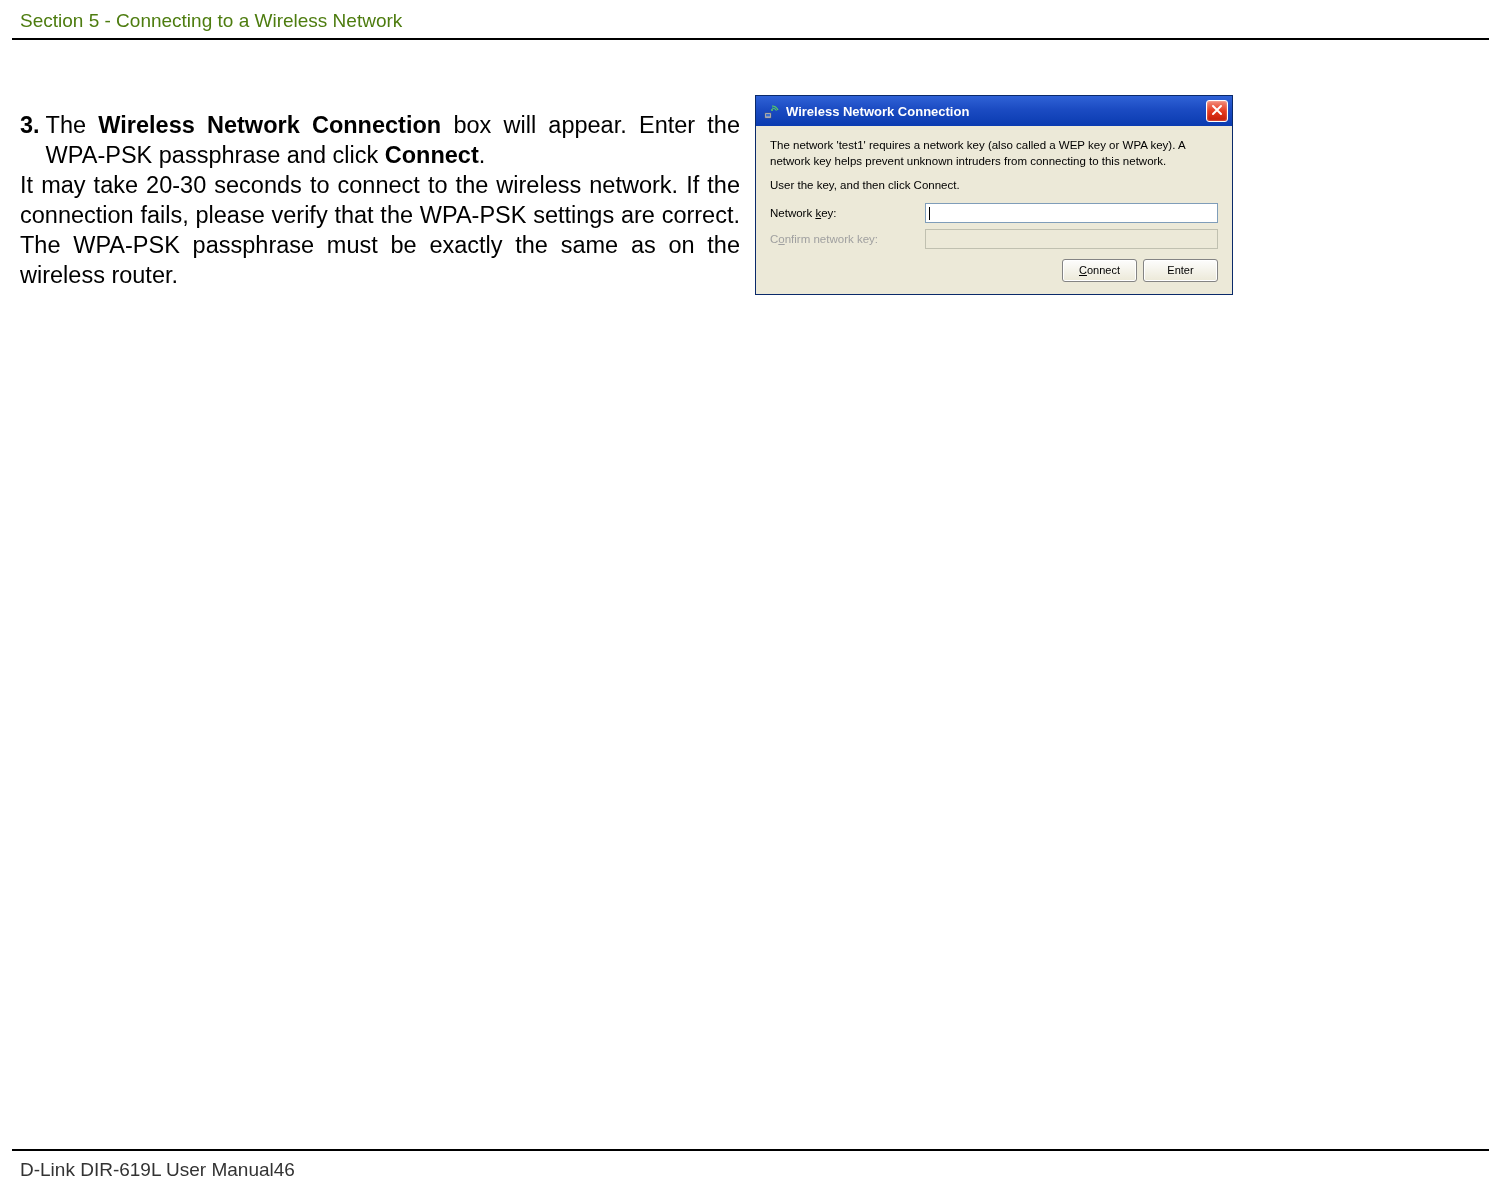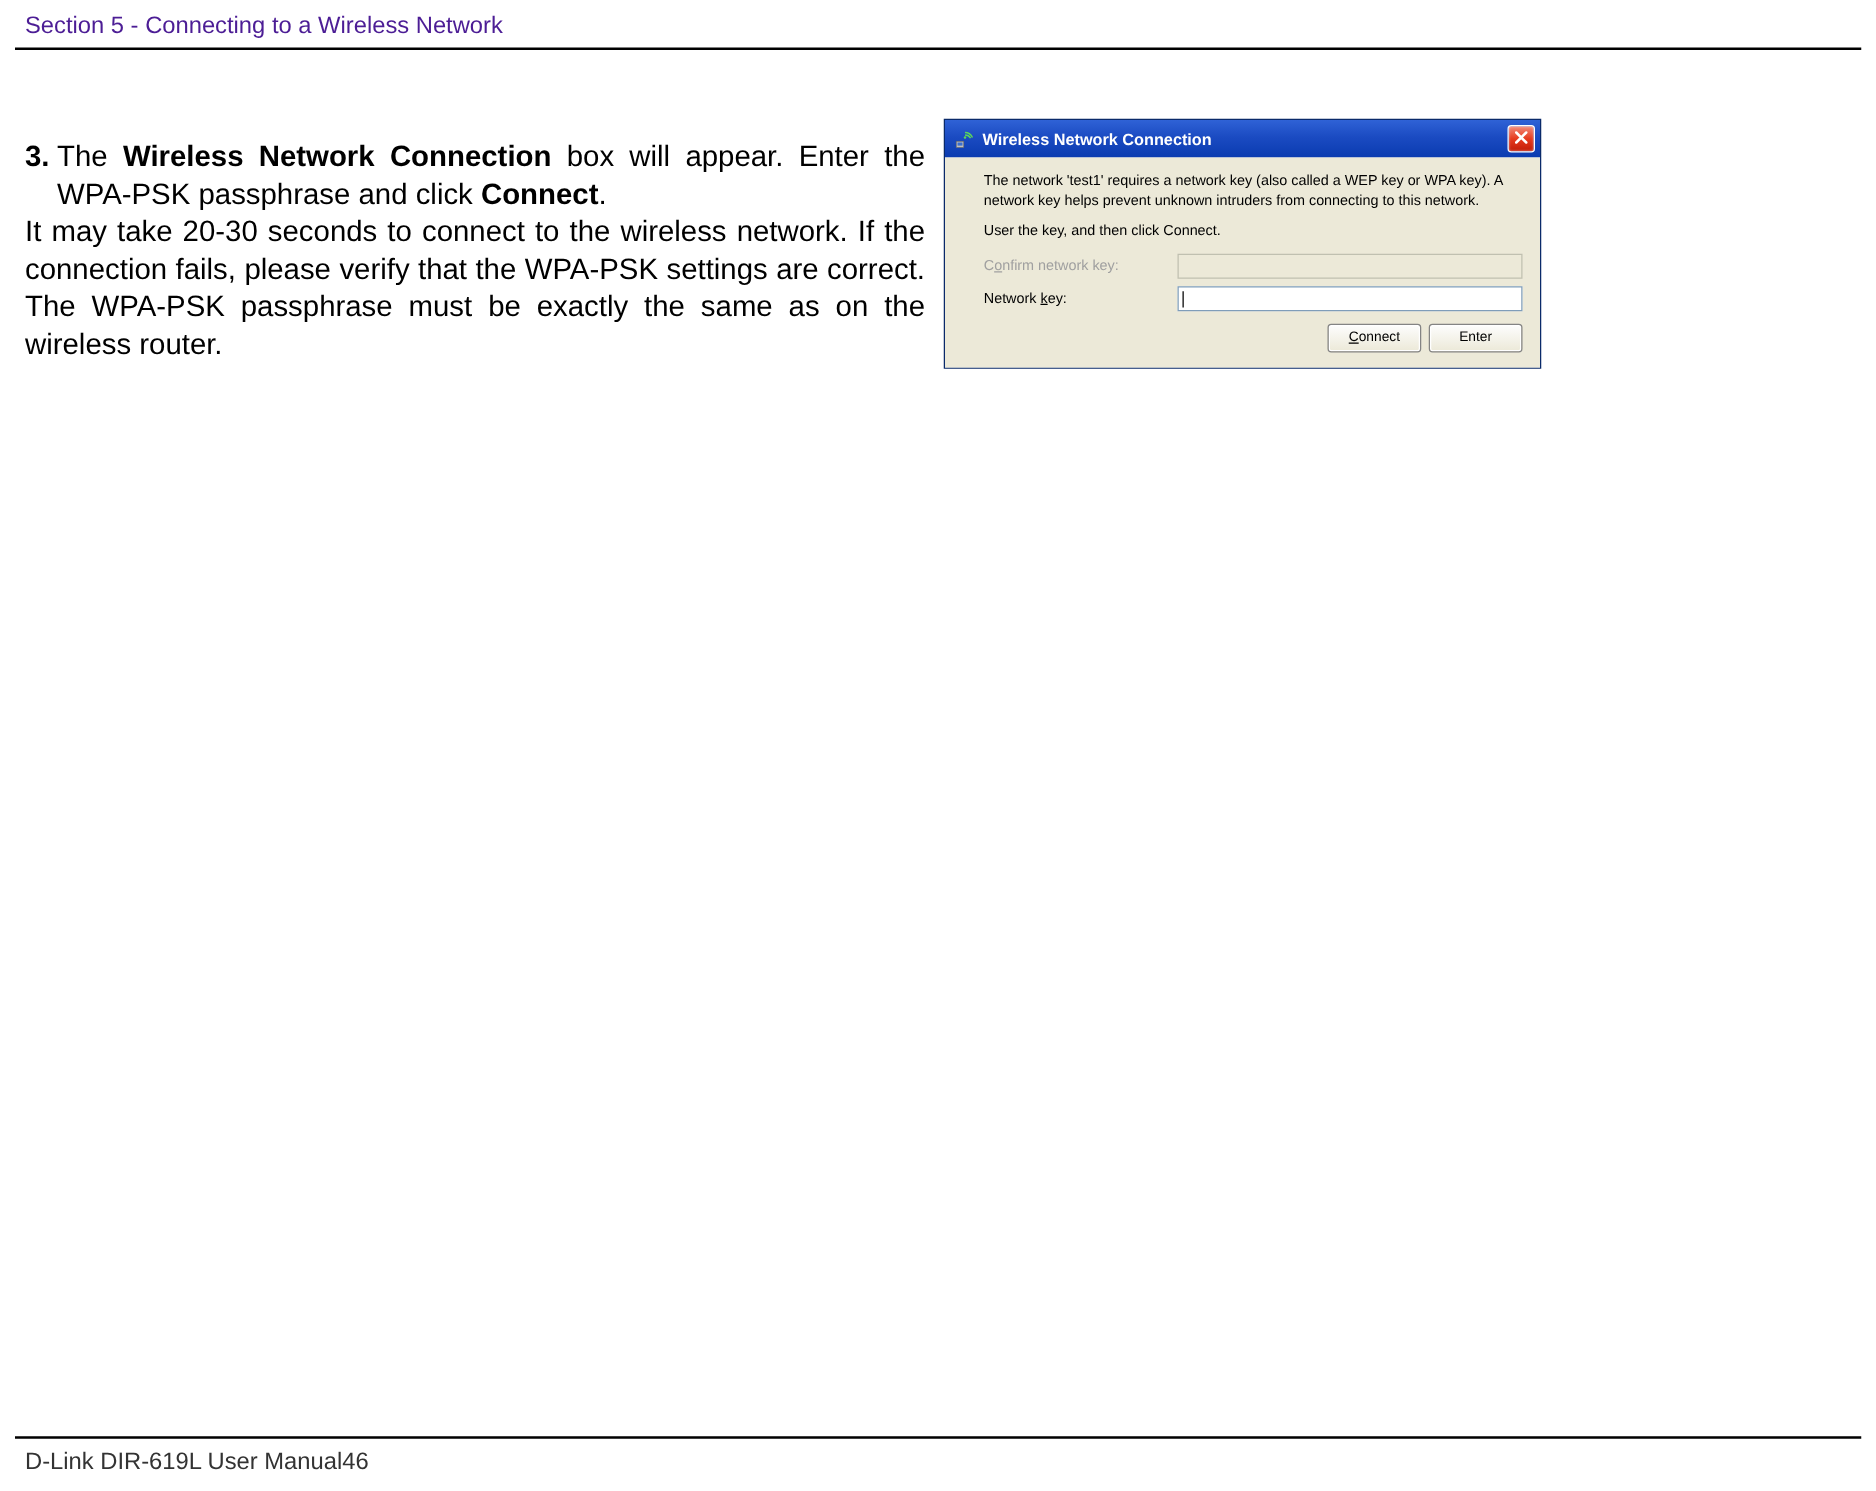--- a/index.html
+++ b/index.html
@@ -7,21 +7,21 @@
     width: 1501px;
     height: 1193px;
     background: #ffffff;
     font-family: "Myriad Pro", "Segoe UI", Arial, sans-serif;
     color: #000;
     position: relative;
   }
   .header-section {
     padding: 10px 20px 6px 20px;
     font-size: 19px;
-    color: #4c1d95;
+    color: #4d7c0f;
   }
   .header-rule {
     border: none;
     border-top: 2px solid #000;
     margin: 0 12px 0 12px;
   }
   .content-area {
     position: relative;
     padding: 70px 20px 0 20px;
   }
@@ -82,21 +82,21 @@
     border: 1px solid #fff;
     border-radius: 3px;
     display: flex;
     align-items: center;
     justify-content: center;
     box-shadow: inset 0 0 2px rgba(255,255,255,0.6);
   }
   .close-btn svg { width: 12px; height: 12px; }
   .dialog-body {
     background: #ece9d8;
-    padding: 12px 14px 12px 31px;
+    padding: 12px 14px 12px 14px;
     font-family: Tahoma, sans-serif;
     font-size: 11.5px;
     color: #000;
   }
   .msg1 { line-height: 1.35; margin-bottom: 10px; }
   .msg2 { margin-bottom: 12px; }
   .form-row {
     display: flex;
     align-items: center;
     margin-bottom: 6px;
@@ -208,34 +208,34 @@
             <path d="M2 2 L10 10 M10 2 L2 10" stroke="#fff" stroke-width="2" stroke-linecap="round"></path>
           </svg>
         </span>
       </div>
     </div>
     <div class="dialog-body">
       <div class="msg1">The network 'test1' requires a network key (also called a WEP key or WPA key). A network key helps prevent unknown intruders from connecting to this network.</div>
       <div class="msg2">User the key, and then click Connect.</div>
 
       <div class="form-row">
+        <div class="form-label">
+          <span>Network </span><span class="underline-char">k</span><span>ey:</span>
+        </div>
+        <div class="form-input">
+          <span class="cursor-caret"></span>
+          <span></span>
+        </div>
+      </div>
+
+      <div class="form-row">
         <div class="form-label disabled-label">
           <span>C</span><span class="underline-char">o</span><span>nfirm network key:</span>
         </div>
         <div class="form-input disabled">
-          <span></span>
-        </div>
-      </div>
-
-      <div class="form-row">
-        <div class="form-label">
-          <span>Network </span><span class="underline-char">k</span><span>ey:</span>
-        </div>
-        <div class="form-input">
-          <span class="cursor-caret"></span>
           <span></span>
         </div>
       </div>
 
       <div class="button-row">
         <div class="xp-button">
           <span class="underline-char">C</span><span>onnect</span>
         </div>
         <div class="xp-button">Enter</div>
       </div>

